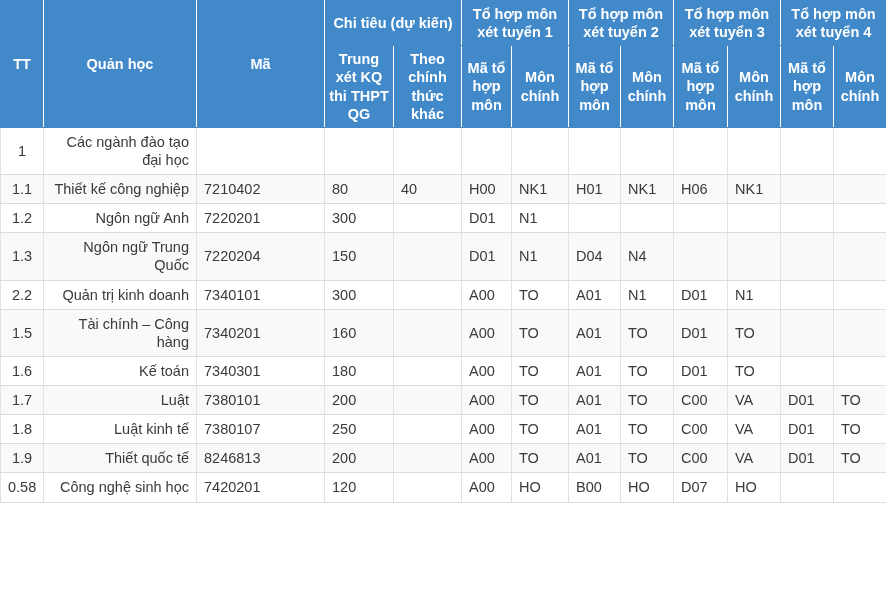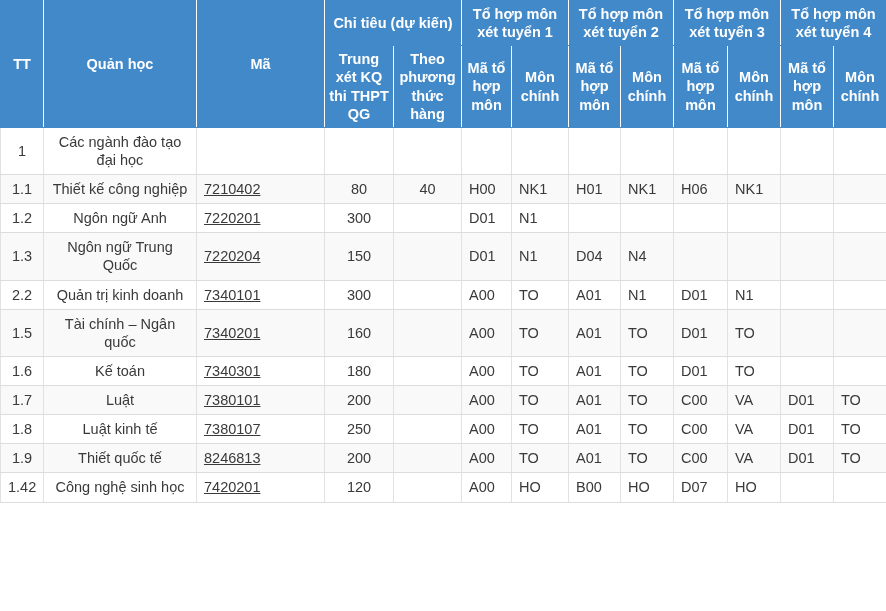--- a/index.html
+++ b/index.html
@@ -47,23 +47,23 @@
     border-right: 1px solid #e2e2e2;
     border-top: 1px solid #dcdcdc;
     border-bottom: 1px solid #dcdcdc;
     padding: 5px 7px;
     color: #3a3a3a;
   }
   #admissions-table tbody tr.alt td { background: #f9f9f9; }
   #admissions-table tbody tr:first-child td { border-top: 1px solid #cfcfcf; }
 
   td.c-tt     { text-align: center; }
-  td.c-name   { text-align: center; }
-  td.c-code   { text-align: left; text-decoration: underline; }
-  td.c-num    { text-align: center; }
+  td.c-name   { text-align: right; }
+  td.c-code   { text-align: left; }
+  td.c-num    { }
   td.c-sub    { text-align: left; }
 
   
   col.w-tt    { width: 43px;  }
   col.w-name  { width: 153px; }
   col.w-code  { width: 128px; }
   col.w-q1    { width: 69px;  }
   col.w-q2    { width: 68px;  }
   col.w-m1    { width: 50px;  }
   col.w-s1    { width: 57px;  }
@@ -100,21 +100,21 @@
       <th rowspan="2">Quản học</th>
       <th rowspan="2">Mã</th>
       <th colspan="2">Chỉ tiêu (dự kiến)</th>
       <th colspan="2">Tổ hợp môn xét tuyển 1</th>
       <th colspan="2">Tổ hợp môn xét tuyển 2</th>
       <th colspan="2">Tổ hợp môn xét tuyển 3</th>
       <th colspan="2" class="last-col">Tổ hợp môn xét tuyển 4</th>
     </tr>
     <tr class="row-sub">
       <th>Trung xét KQ thi THPT QG</th>
-      <th>Theo phương thức hàng</th>
+      <th>Theo chính thức khác</th>
       <th>Mã tổ hợp môn</th>
       <th>Môn chính</th>
       <th>Mã tổ hợp môn</th>
       <th>Môn chính</th>
       <th>Mã tổ hợp môn</th>
       <th>Môn chính</th>
       <th>Mã tổ hợp môn</th>
       <th class="last-col">Môn chính</th>
     </tr>
   </thead>
@@ -190,21 +190,21 @@
         <td class="c-sub">TO</td>
         <td class="c-sub">A01</td>
         <td class="c-sub">N1</td>
         <td class="c-sub">D01</td>
         <td class="c-sub">N1</td>
         <td class="c-sub"></td>
         <td class="c-sub"></td>
       </tr>
       <tr class="alt">
         <td class="c-tt">1.5</td>
-        <td class="c-name">Tài chính – Ngân quốc</td>
+        <td class="c-name">Tài chính – Công hàng</td>
         <td class="c-code">7340201</td>
         <td class="c-num">160</td>
         <td class="c-num"></td>
         <td class="c-sub">A00</td>
         <td class="c-sub">TO</td>
         <td class="c-sub">A01</td>
         <td class="c-sub">TO</td>
         <td class="c-sub">D01</td>
         <td class="c-sub">TO</td>
         <td class="c-sub"></td>
@@ -264,21 +264,21 @@
         <td class="c-sub">A00</td>
         <td class="c-sub">TO</td>
         <td class="c-sub">A01</td>
         <td class="c-sub">TO</td>
         <td class="c-sub">C00</td>
         <td class="c-sub">VA</td>
         <td class="c-sub">D01</td>
         <td class="c-sub">TO</td>
       </tr>
       <tr>
-        <td class="c-tt">1.42</td>
+        <td class="c-tt">0.58</td>
         <td class="c-name">Công nghệ sinh học</td>
         <td class="c-code">7420201</td>
         <td class="c-num">120</td>
         <td class="c-num"></td>
         <td class="c-sub">A00</td>
         <td class="c-sub">HO</td>
         <td class="c-sub">B00</td>
         <td class="c-sub">HO</td>
         <td class="c-sub">D07</td>
         <td class="c-sub">HO</td>

